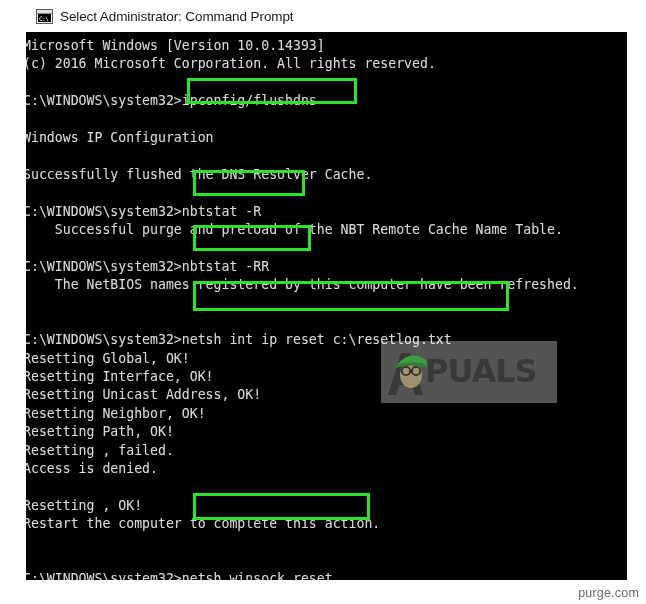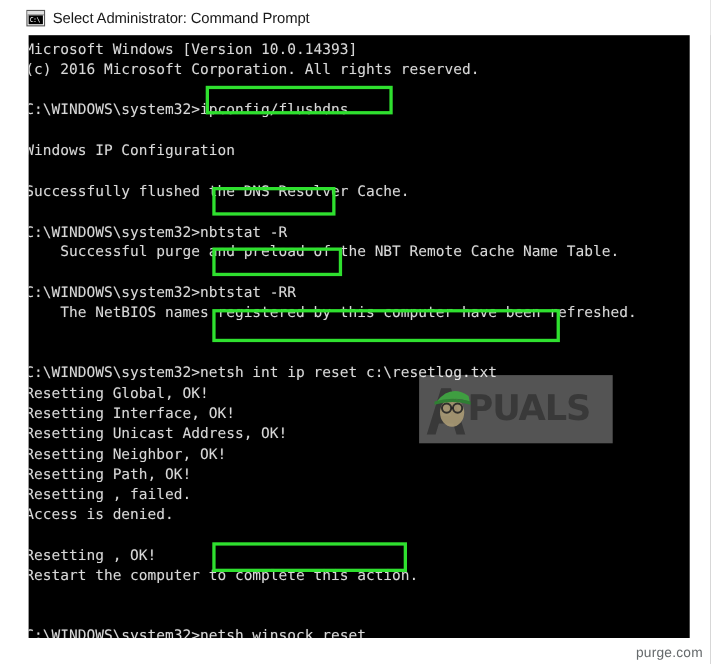--- a/index.html
+++ b/index.html
@@ -18,21 +18,21 @@
   
   #titlebar {
     position: absolute;
     left: 0;
     top: 0;
     width: 646px;
     height: 32px;
     background: #ffffff;
     display: flex;
     align-items: center;
-    padding-left: 24px;
+    padding-left: 36px;
     box-sizing: border-box;
   }
   #cmd-icon {
     width: 17px;
     height: 15px;
     flex: 0 0 auto;
     position: relative;
     background: #f2f2f2;
     border: 1px solid #5a5a5a;
     box-sizing: border-box;

